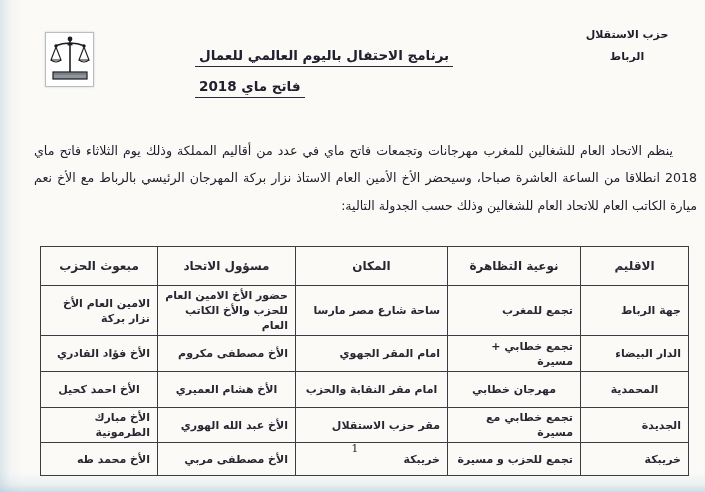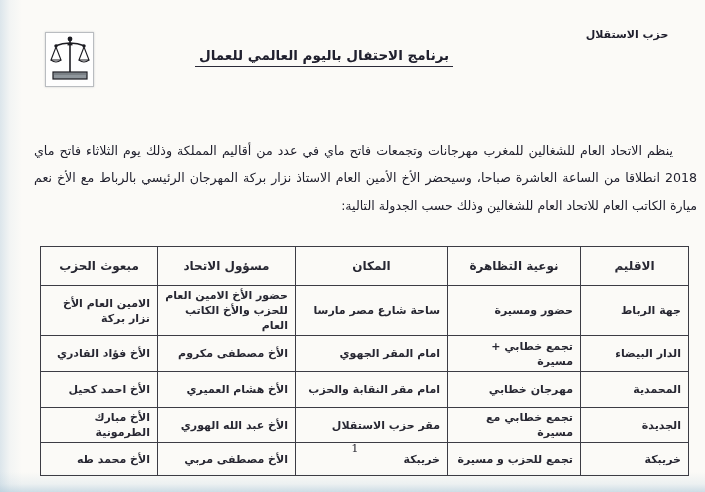--- a/index.html
+++ b/index.html
@@ -43,21 +43,21 @@
   table.sched{
     position:absolute;left:40px;top:246px;width:648px;
     border-collapse:collapse;direction:rtl;table-layout:fixed;
     font-weight:bold;color:#272732;
   }
   table.sched th,table.sched td{border:1px solid #3c3c44;overflow:hidden;}
   table.sched th{height:34px;font-size:12px;text-align:center;padding:2px 16px;font-weight:bold;}
   table.sched td{font-size:11px;text-align:right;padding:2px 7px;line-height:15px;}
   tr.r1 td{height:44px;}
   tr.r2 td{height:31px;}
-  tr.r3 td{height:31px;}
+  tr.r3 td{height:31px;text-align:center;}
   tr.r4 td{height:27px;}
   tr.r5 td{height:28px;}
   
   .page-number{
     position:absolute;left:348px;top:441px;width:14px;text-align:center;
     font-family:"DejaVu Serif",serif;font-size:11.5px;color:#2a2a33;
   }
 </style>
 </head>
 <body>
@@ -82,25 +82,29 @@
           <path d="M29 25 Q34 29 39 25"></path>
         </g>
         <rect x="3" y="37" width="34" height="7" fill="#8f969c" stroke="#1c1c22" stroke-width="1.2"></rect>
         <line x1="3" y1="39" x2="37" y2="39" stroke="#5a6066" stroke-width="0.8"></line>
       </svg>
     </span>
   </div>
 
   <div class="org-block">
     <div>حزب الاستقلال</div>
+    <div>الرباط</div>
   </div>
 
   <div class="title-block">
     <div>
       <span class="title-line">برنامج الاحتفال باليوم العالمي للعمال</span>
+    </div>
+    <div class="title-line2-wrap">
+      <span class="title-line">فاتح ماي 2018</span>
     </div>
   </div>
 
   <p class="intro">ينظم الاتحاد العام للشغالين للمغرب مهرجانات وتجمعات فاتح ماي في عدد من أقاليم المملكة وذلك يوم الثلاثاء فاتح ماي 2018 انطلاقا من الساعة العاشرة صباحا، وسيحضر الأخ الأمين العام الاستاذ نزار بركة المهرجان الرئيسي بالرباط مع الأخ نعم ميارة الكاتب العام للاتحاد العام للشغالين وذلك حسب الجدولة التالية:</p>
 
   <table class="sched">
     <colgroup>
       <col style="width:108px">
       <col style="width:133px">
       <col style="width:152px">
@@ -112,21 +116,21 @@
         <th>الاقليم</th>
         <th>نوعية التظاهرة</th>
         <th>المكان</th>
         <th>مسؤول الاتحاد</th>
         <th>مبعوث الحزب</th>
       </tr>
     </thead>
     <tbody>
       <tr class="r1">
         <td>جهة الرباط</td>
-        <td>حضور ومسيرة</td>
+        <td>تجمع للمغرب</td>
         <td>ساحة شارع مصر مارسا</td>
         <td>حضور الأخ الامين العام للحزب والأخ الكاتب العام</td>
         <td>الامين العام الأخ نزار بركة</td>
       </tr>
       <tr class="r2">
         <td>الدار البيضاء</td>
         <td>تجمع خطابي + مسيرة</td>
         <td>امام المقر الجهوي</td>
         <td>الأخ مصطفى مكروم</td>
         <td>الأخ فؤاد القادري</td>

